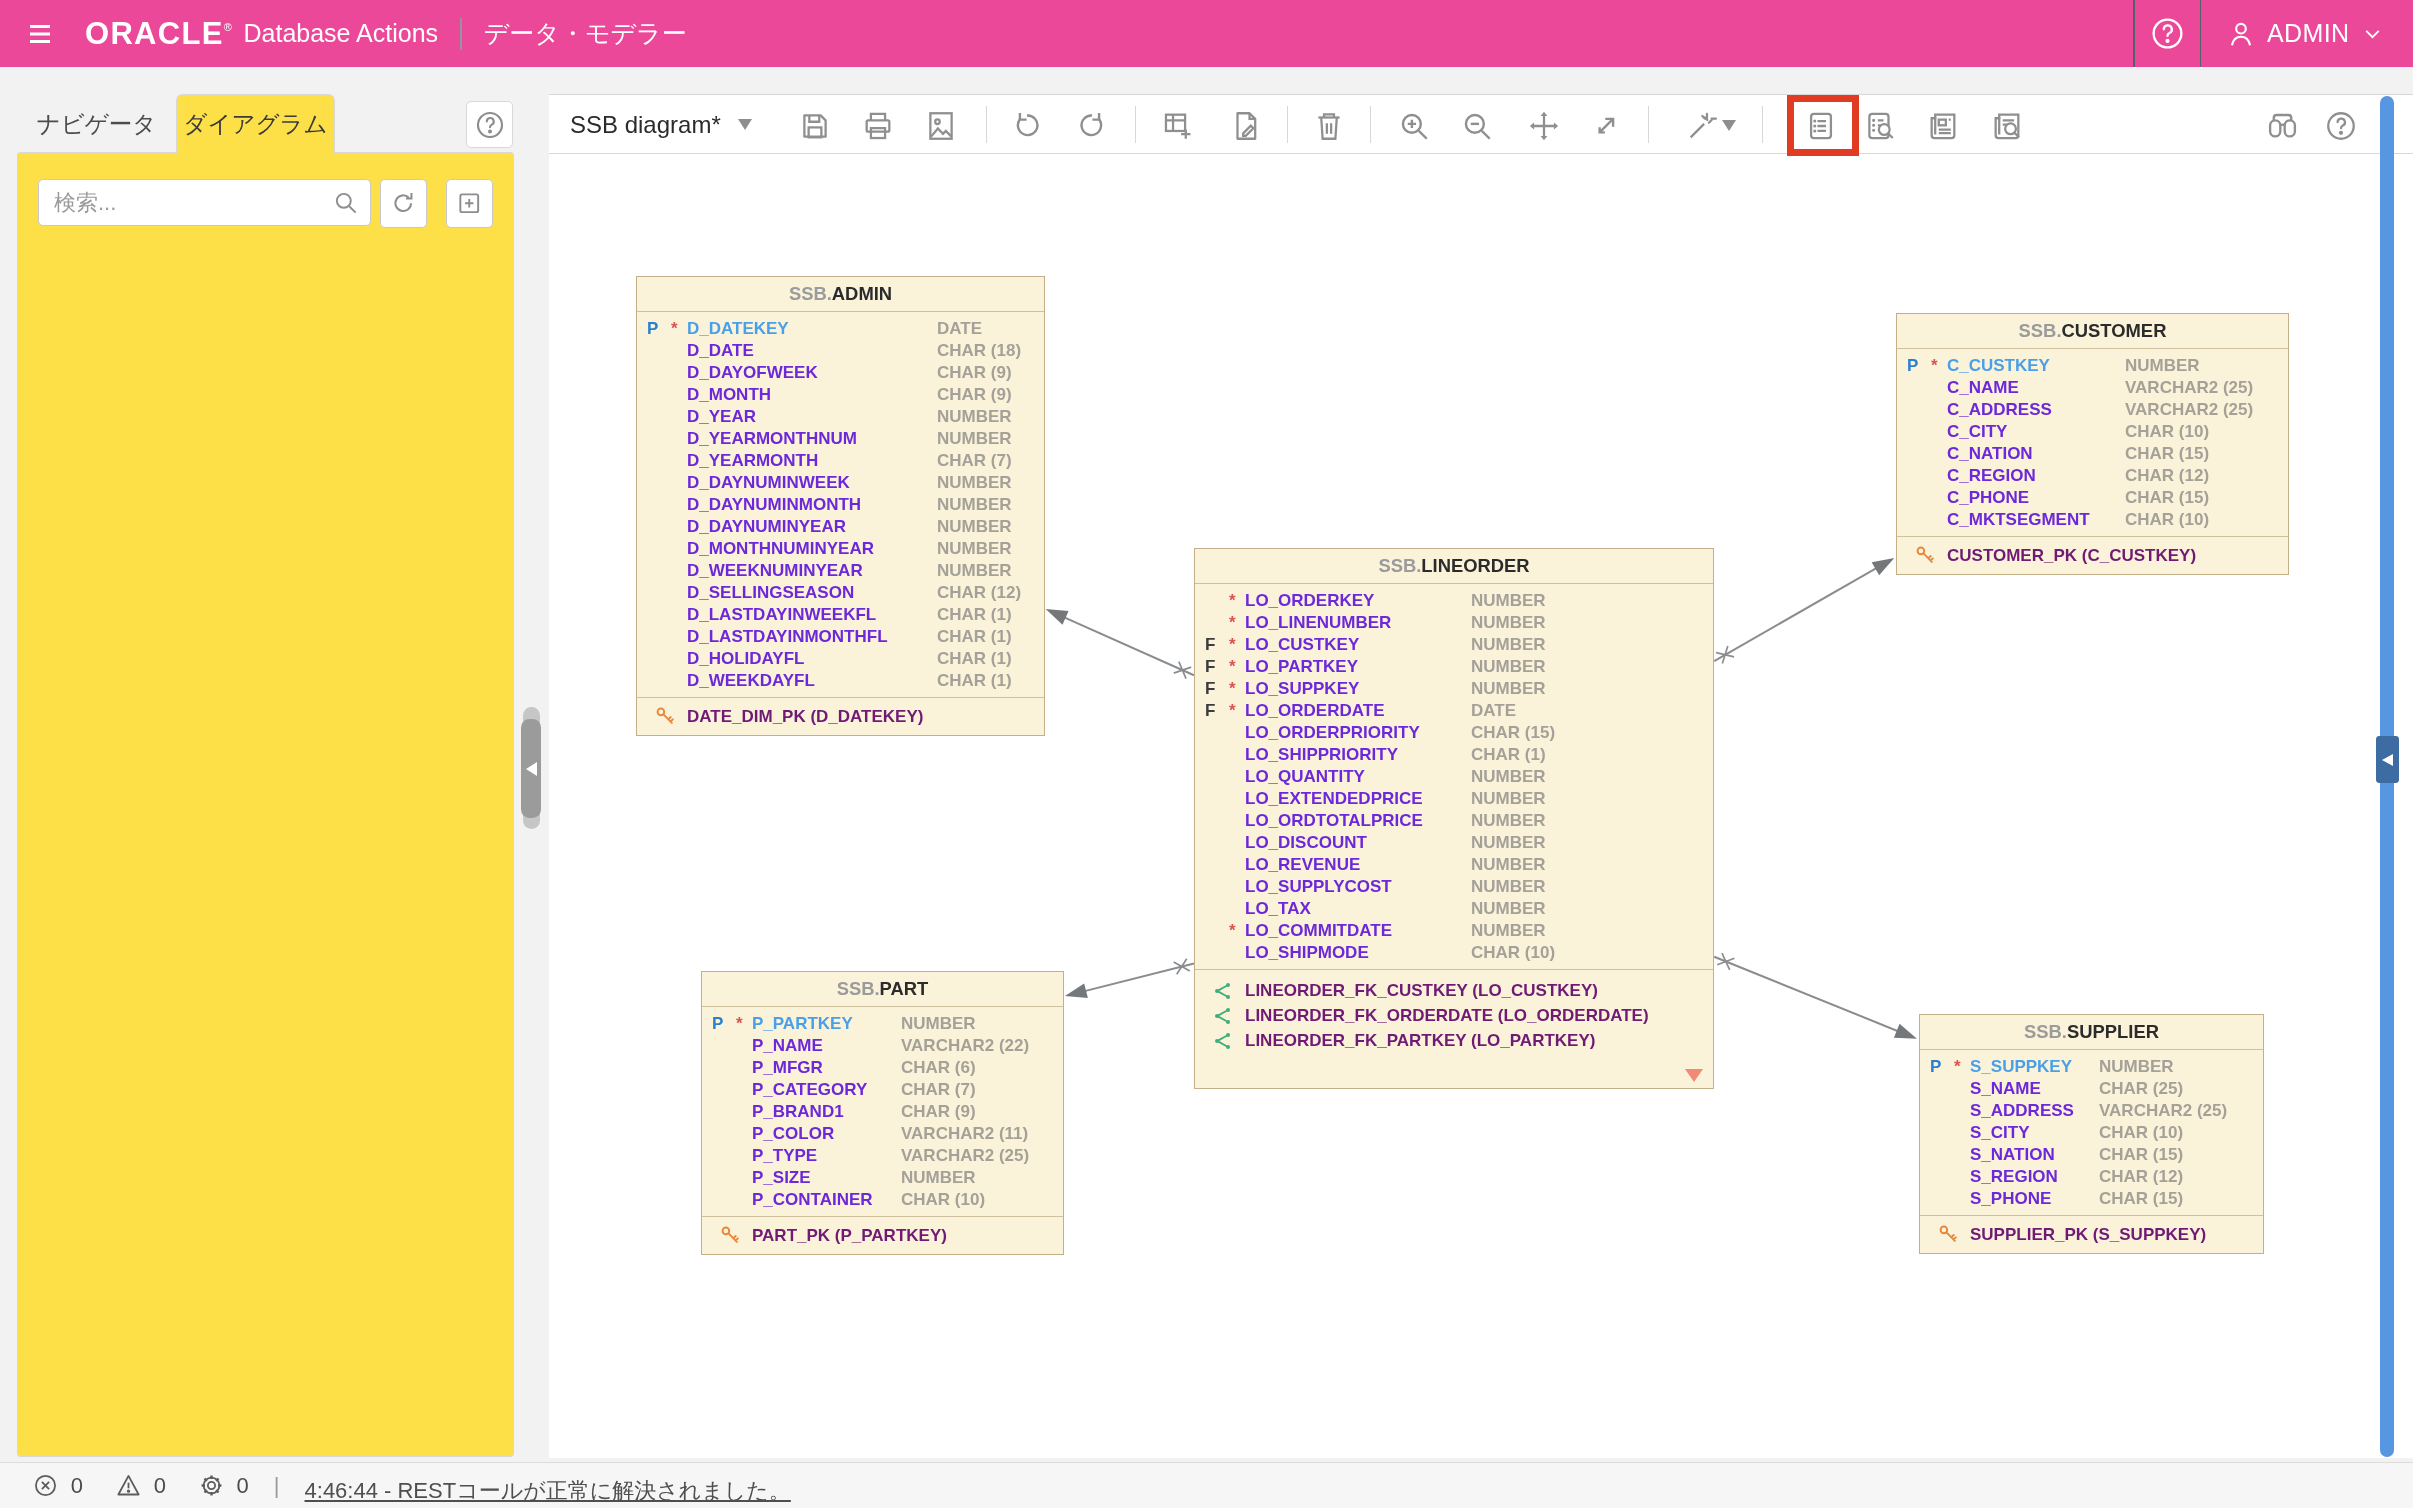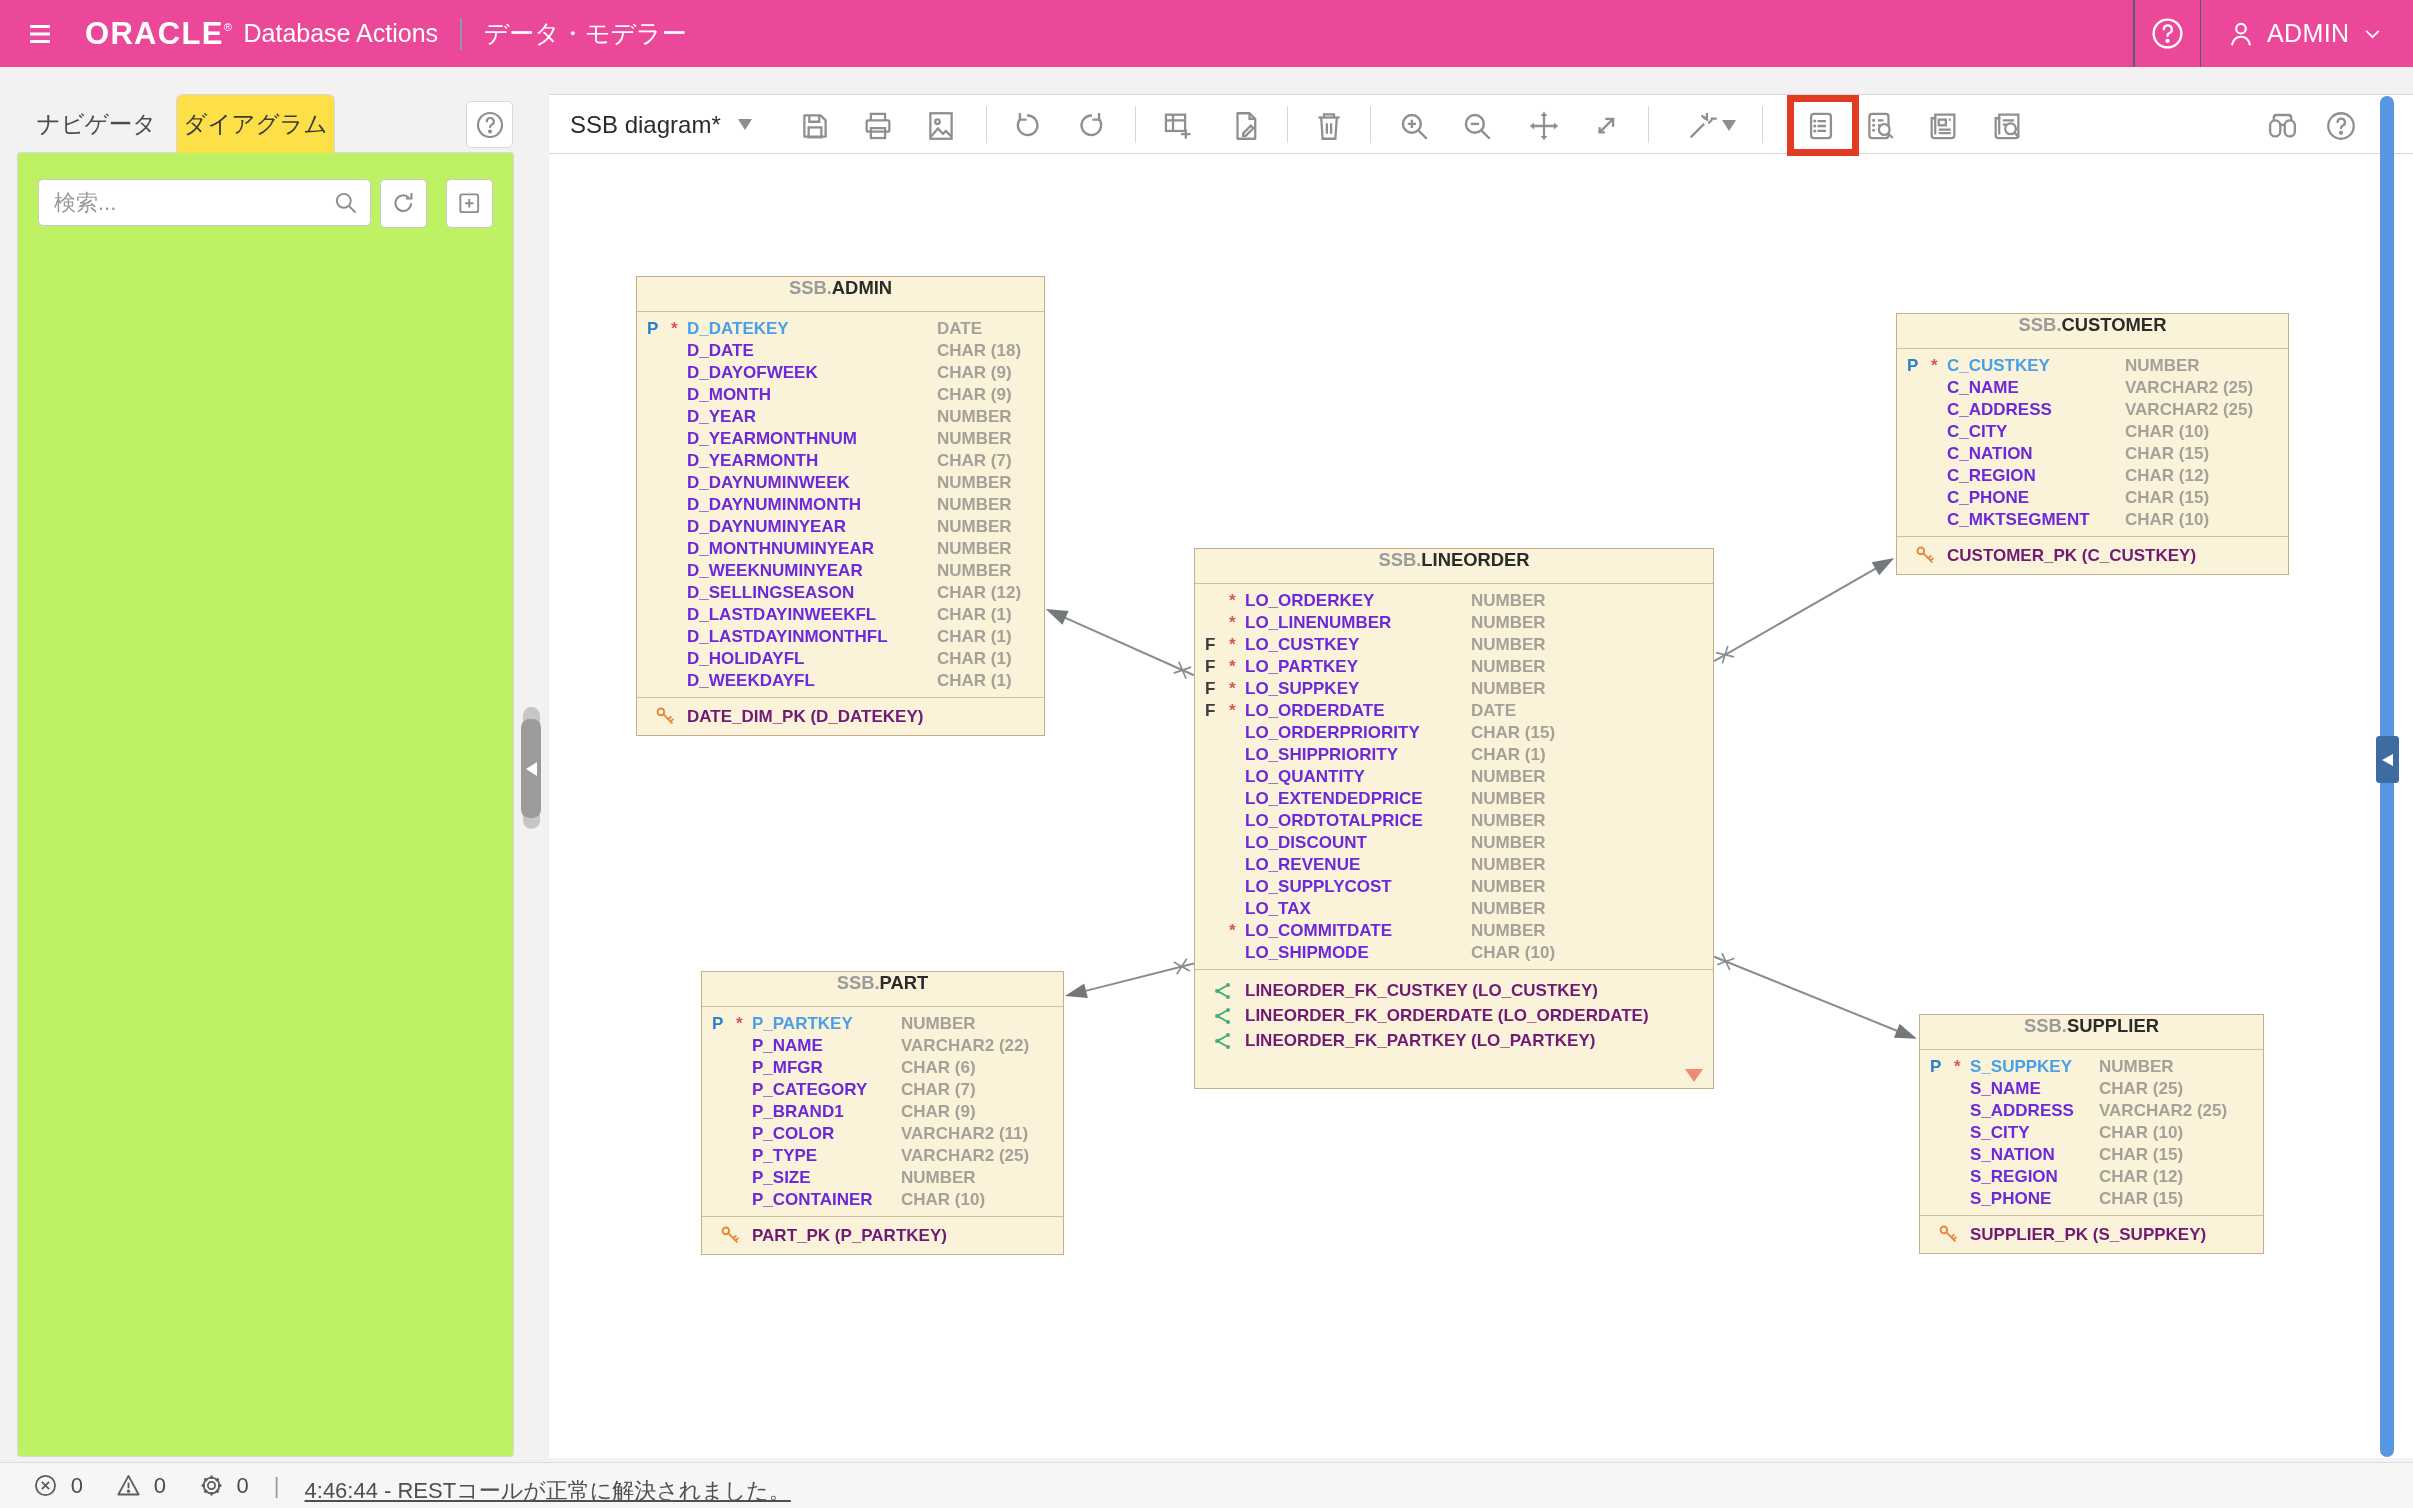--- a/index.html
+++ b/index.html
@@ -17,21 +17,21 @@
   .hdr-right{position:absolute;right:0;top:0;height:67px;display:flex;align-items:center;}
   .hsep{width:1.7px;height:67px;background:#55606d;}
   .hbtn{width:65px;height:67px;display:flex;align-items:center;justify-content:center;cursor:pointer;}
   .userchip{display:flex;align-items:center;gap:10px;padding:0 28.5px 0 23.5px;height:67px;cursor:pointer;}
   .username{color:#fff;font-size:25px;letter-spacing:0.4px;}
   
   .tab{position:absolute;top:94px;height:59px;display:flex;align-items:center;justify-content:center;font-size:23.5px;color:#4c4c4c;cursor:pointer;box-sizing:border-box;}
   .tab-nav{left:17px;width:159px;}
   .tab-dia{left:176px;width:159px;background:#fde047;border:0.8px solid #d8d8d8;border-bottom:none;border-radius:6.7px 6.7px 0 0;z-index:3;color:#3a3a3a;}
   .side-help{position:absolute;left:466px;top:101px;width:45px;height:45px;border:0.8px solid #d8d8d8;border-radius:5px;background:#fff;display:flex;align-items:center;justify-content:center;cursor:pointer;}
-  .sidepanel{position:absolute;left:17px;top:152px;width:497px;height:1305px;background:#bef264;border:0.8px solid #d8d8d8;border-radius:3.4px;box-sizing:border-box;z-index:2;}
+  .sidepanel{position:absolute;left:17px;top:152px;width:497px;height:1305px;background:#fde047;border:0.8px solid #d8d8d8;border-radius:3.4px;box-sizing:border-box;z-index:2;}
   .searchwrap{position:absolute;left:20px;top:26px;width:333px;height:47px;}
   .searchwrap input{width:100%;height:100%;box-sizing:border-box;border:0.8px solid #c9c9c9;border-radius:5px;font-size:22px;padding:0 50px 0 15px;color:#444;font-family:"Liberation Sans",sans-serif;}
   .searchwrap input::placeholder{color:#9a9a9a;}
   .searchwrap .mag{position:absolute;right:11.7px;top:10px;}
   .sbtn{position:absolute;top:26px;width:45px;height:47px;border:0.8px solid #c9c9c9;border-radius:5px;background:#fff;display:flex;align-items:center;justify-content:center;cursor:pointer;}
   .sbtn.refresh{left:362px;}
   .sbtn.add{left:428px;}
   .treeitem{position:absolute;left:0px;top:91px;width:469px;height:37px;display:flex;align-items:center;cursor:pointer;}
   .tree-caret{margin-left:44px;width:0;height:0;border-left:13.4px solid #4a4a4a;border-top:8.4px solid transparent;border-bottom:8.4px solid transparent;}
   .treelabel{color:#3b7dd8;font-size:23.5px;font-weight:bold;margin-left:11.7px;}
@@ -50,21 +50,21 @@
   .caret-down{width:0;height:0;border-top:11px solid #8e8e8e;border-left:7.5px solid transparent;border-right:7.5px solid transparent;}
   .tbtn{position:absolute;top:11px;width:39px;height:39px;display:flex;align-items:center;justify-content:center;cursor:pointer;}
   .tbsep{position:absolute;top:11px;width:0.8px;height:37px;background:#d8d8d8;}
   .hlbox{position:absolute;left:1787px;top:95px;width:72px;height:61px;border:7.5px solid #e23b23;box-sizing:border-box;background:#fff;z-index:1;pointer-events:none;}
   .toolbar .tbtn{z-index:2;}
   
   .canvas{position:absolute;left:549px;top:154px;width:1865px;height:1304px;background:#fff;}
   #wires{position:absolute;left:0;top:0;width:2413px;height:1508px;pointer-events:none;z-index:4;}
   
   .tbl{position:absolute;background:#faf3da;border:1.7px solid #c2b088;box-sizing:border-box;z-index:5;font-weight:bold;cursor:pointer;}
-  .tbl .ttl{height:34px;display:flex;justify-content:center;font-size:18.4px;border-bottom:0.8px solid #cfc1a0;}
+  .tbl .ttl{height:34px;display:flex;align-items:center;justify-content:center;font-size:18.4px;border-bottom:0.8px solid #cfc1a0;}
   .tbl .ttl .schema{color:#9b9b9b;}
   .tbl .ttl .tname{color:#2b2b2b;}
   .tbl .flist{padding:5.9px 0 5px 0;}
   .frow{position:relative;height:22px;line-height:22px;font-size:17px;}
   .frow .m1{position:absolute;left:10px;color:#2a7fd0;}
   .frow .m1.f{color:#3c3c3c;}
   .frow .m2{position:absolute;left:34px;color:#d9534f;}
   .frow .fname{position:absolute;left:50px;color:#6d28d9;white-space:nowrap;}
   .frow .fname.pk{color:#4aa0e8;}
   .frow .ftype{position:absolute;left:var(--tc);color:#a5a098;white-space:nowrap;}

